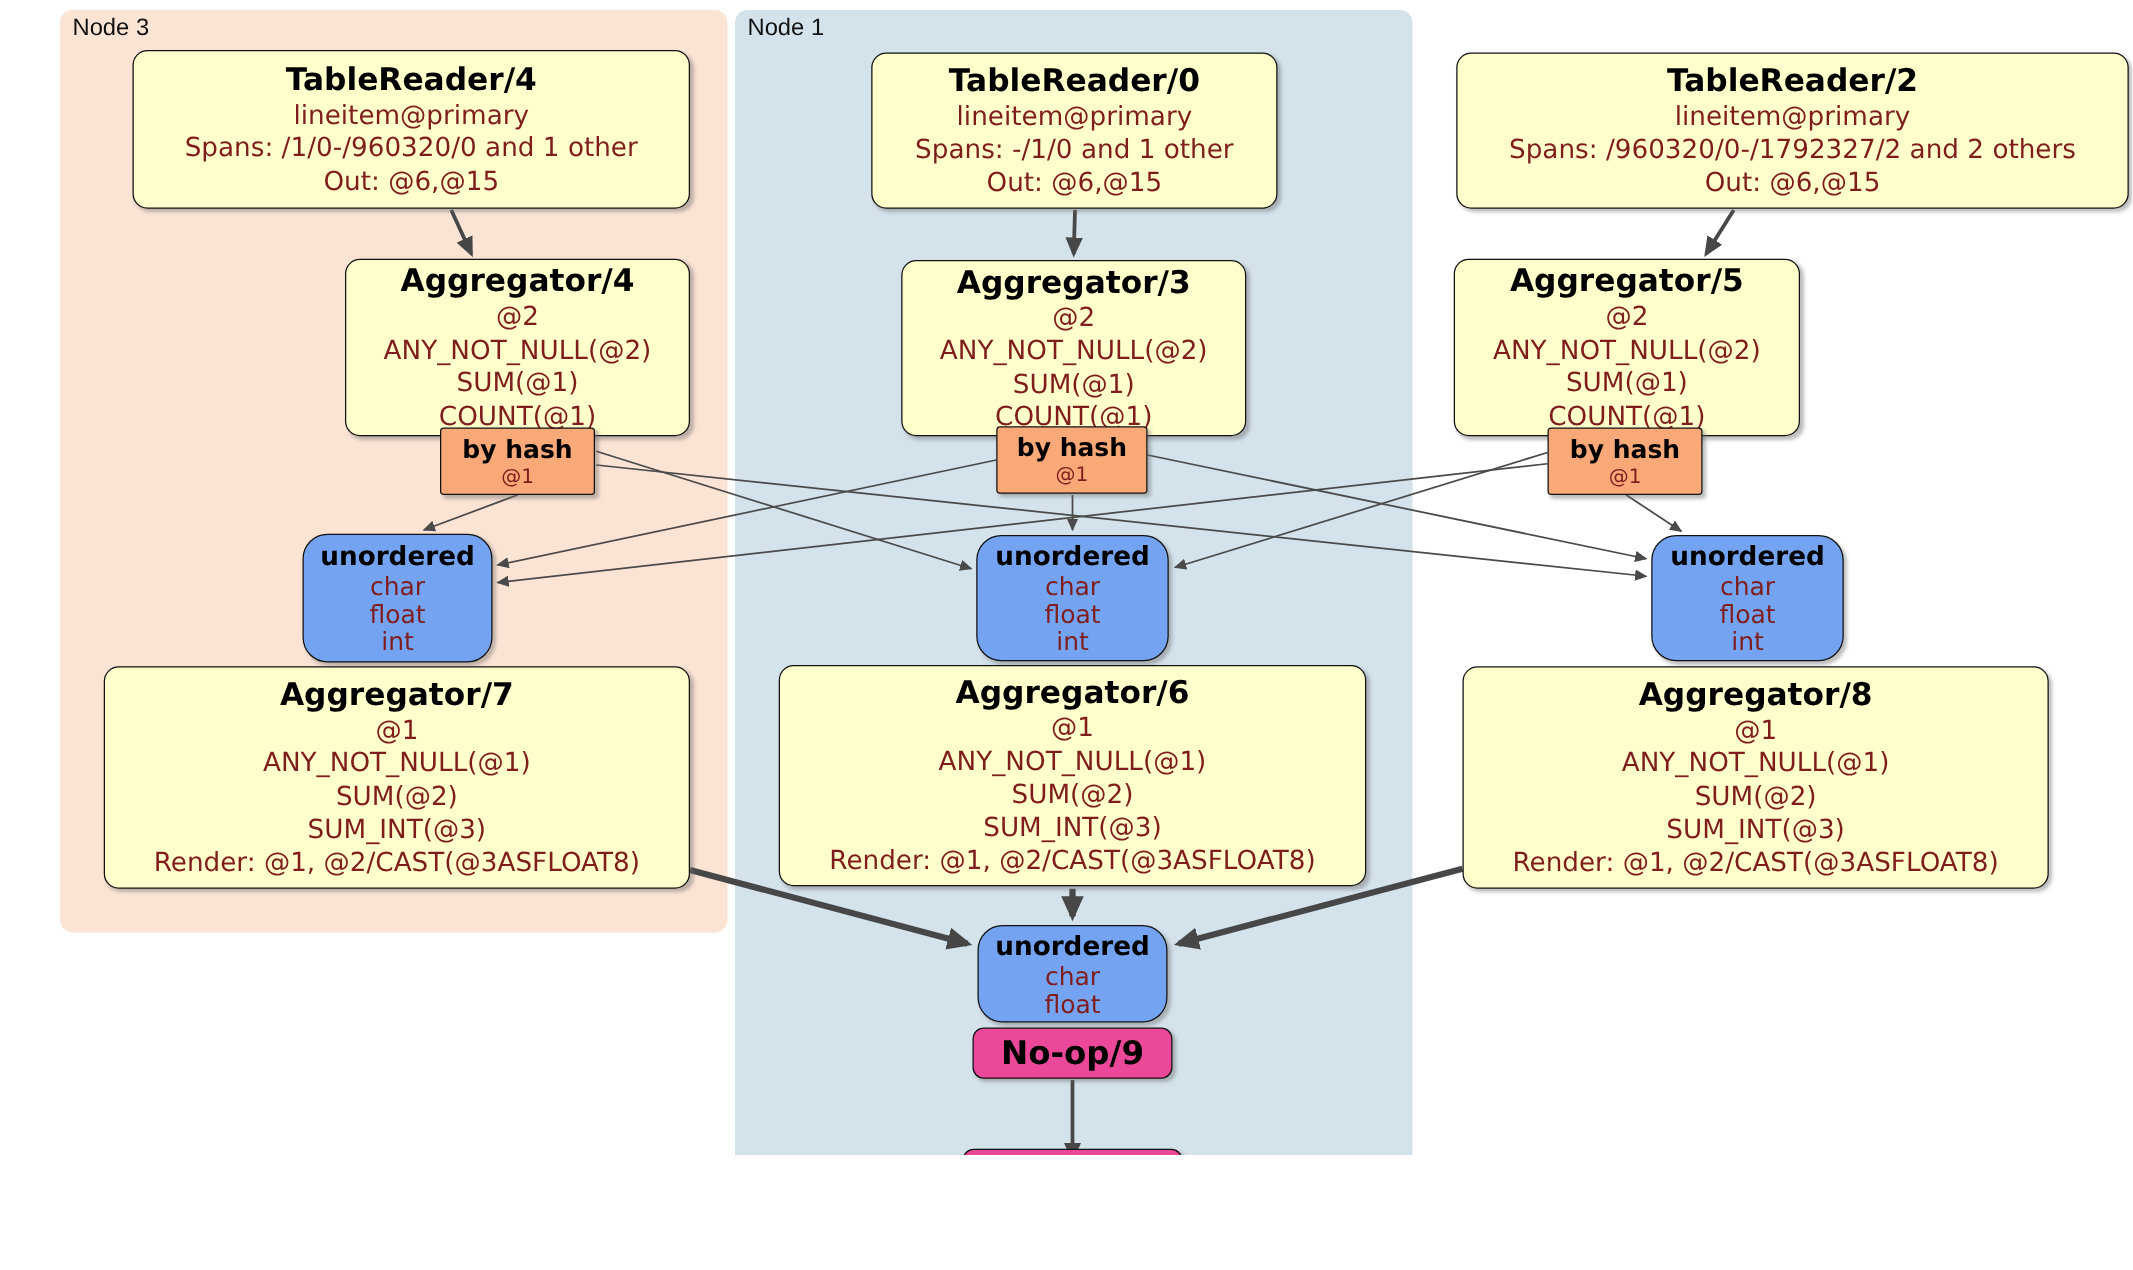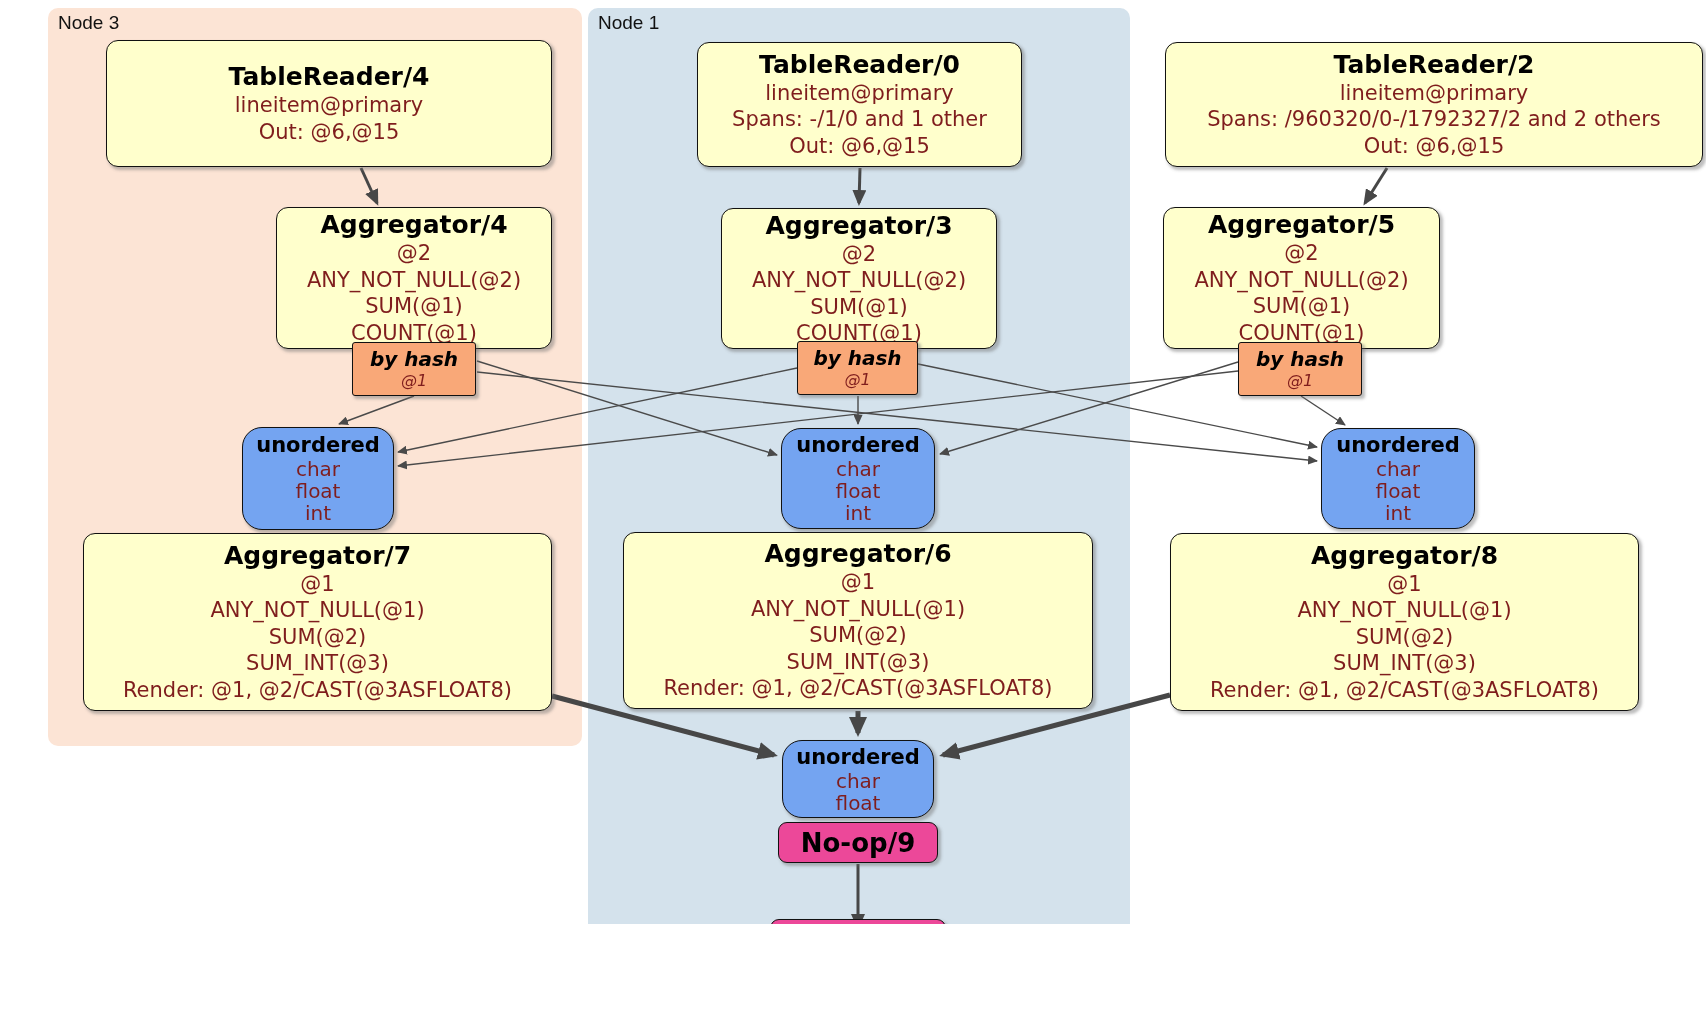--- a/index.html
+++ b/index.html
@@ -8,21 +8,21 @@
   .region{position:absolute;border-radius:10px;}
   .region-label{position:absolute;left:10px;top:4px;font-family:"Liberation Sans",sans-serif;
                 font-size:19px;color:#111;}
   .edges{position:absolute;left:0;top:0;}
   .box{position:absolute;box-sizing:border-box;display:flex;flex-direction:column;
        justify-content:center;align-items:center;text-align:center;
        border:1.6px solid #111;box-shadow:2.5px 2.5px 3px rgba(110,110,110,.45);}
   .proc{background:#ffffcc;border-radius:12px;}
   .bt{font-size:25px;font-weight:bold;color:#000;line-height:30px;white-space:nowrap;}
   .bl{font-size:21px;color:#7f1d1d;line-height:26.5px;white-space:nowrap;}
-  .router{background:#f9a878;border-radius:3px;font-style:italic;}
+  .router{background:#f9a878;border-radius:3px;}
   .router .bt{font-size:20px;line-height:23px;}
   .router .bl{font-size:16px;line-height:19px;}
   .sync{background:#74a4f1;border-radius:20px;text-align:center;}
   .sync .bt{font-size:21px;line-height:25px;}
   .sync .bl{font-size:20px;line-height:22px;}
   .mini{background:#ec4899;border-radius:9px;}
   .mini .bt{font-size:26px;line-height:28px;}
 </style>
 </head>
 <body>
@@ -68,20 +68,21 @@
     <g stroke="#474747" stroke-width="5" fill="none">
       <line x1="512" y1="696" x2="734" y2="755" marker-end="url(#m-big)"></line>
       <line x1="818" y1="711" x2="818" y2="733" marker-end="url(#m-big)"></line>
       <line x1="1130" y1="695" x2="903" y2="755" marker-end="url(#m-big)"></line>
     </g>
   </svg>
 
   <div class="box proc" style="left:66px;top:40px;width:446px;height:127px">
     <div class="bt">TableReader/4</div>
     <div class="bl">lineitem@primary</div>
+    <div class="bl">Spans: /1/0-/960320/0 and 1 other</div>
     <div class="bl">Out: @6,@15</div>
   </div>
   <div class="box proc" style="left:236px;top:207px;width:276px;height:142px">
     <div class="bt">Aggregator/4</div>
     <div class="bl">@2</div>
     <div class="bl">ANY_NOT_NULL(@2)</div>
     <div class="bl">SUM(@1)</div>
     <div class="bl">COUNT(@1)</div>
   </div>
   <div class="box router" style="left:312px;top:342px;width:124px;height:54px">

